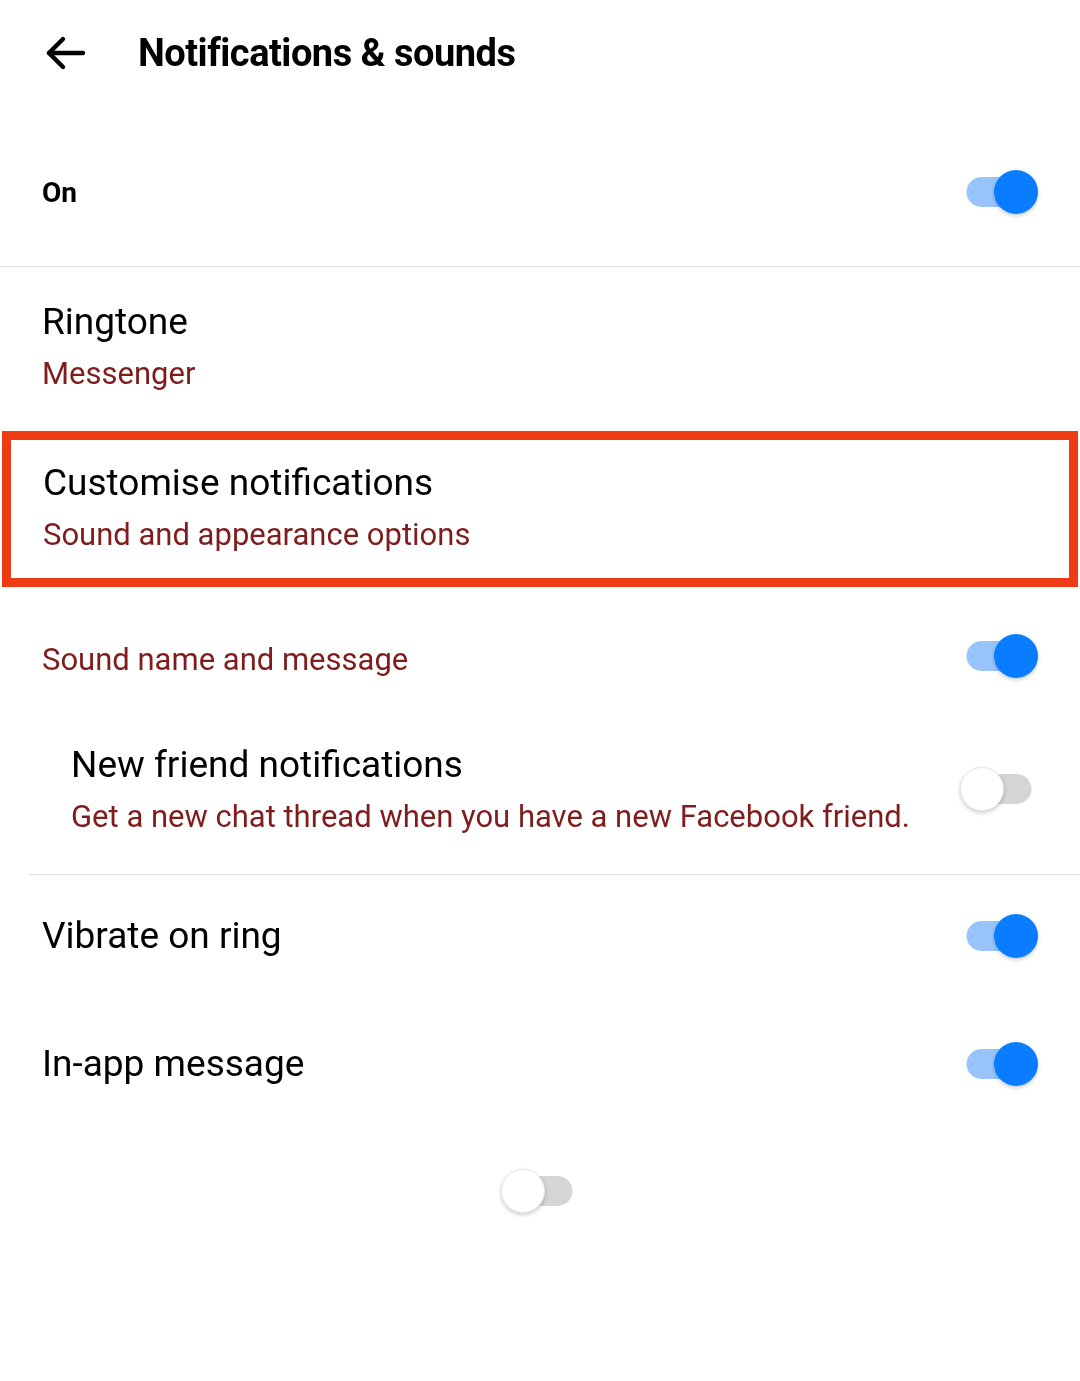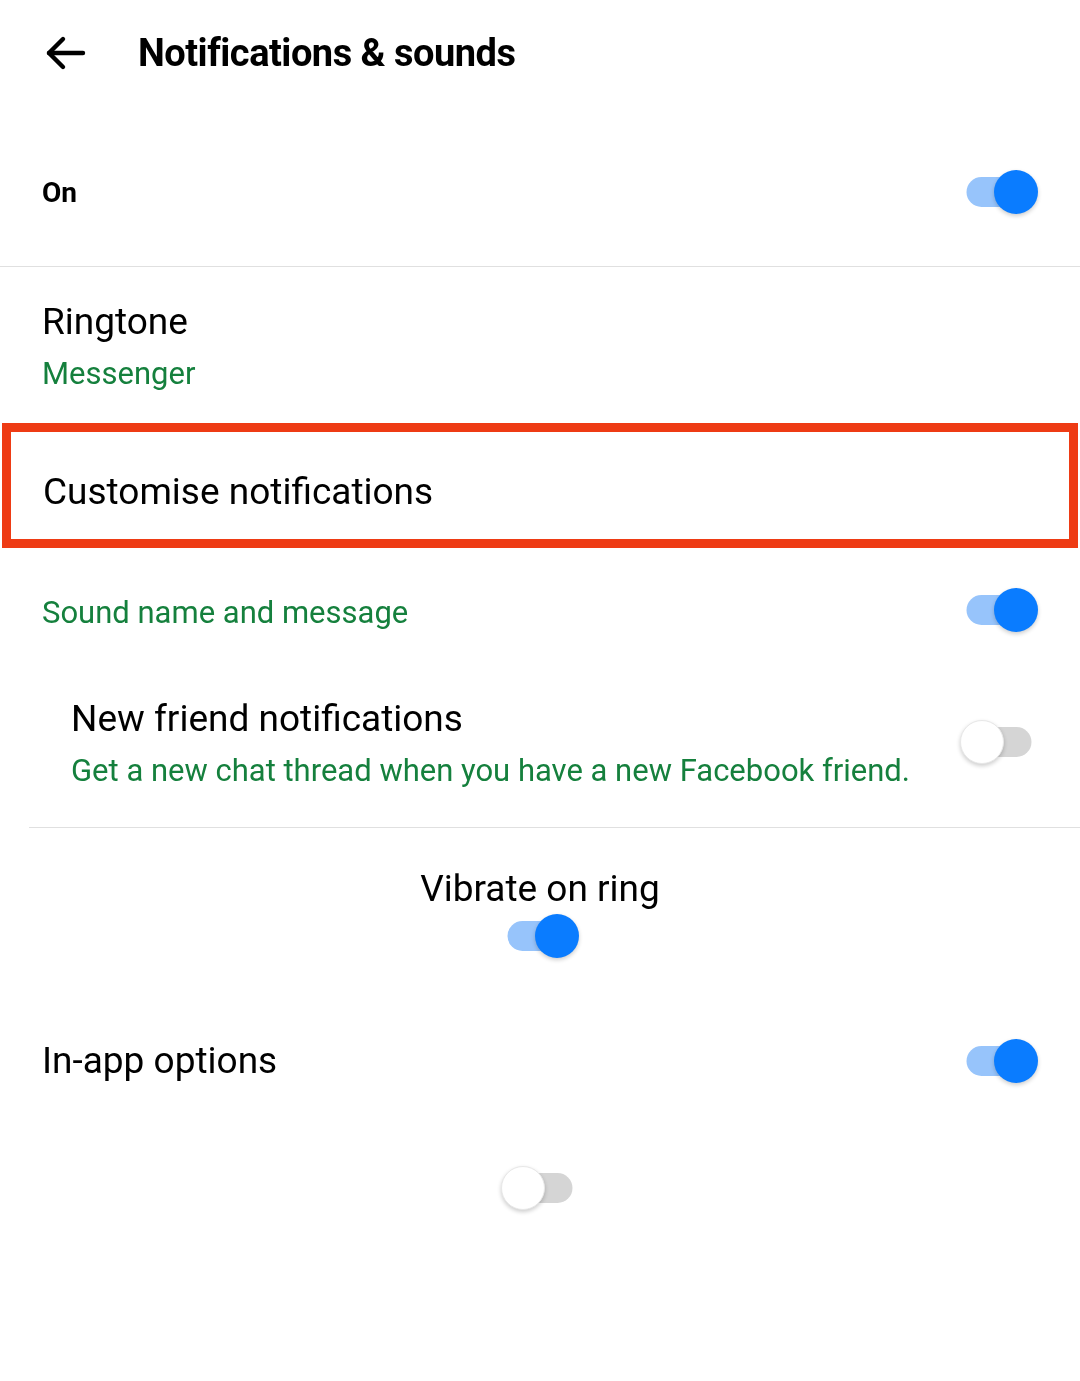--- a/index.html
+++ b/index.html
@@ -53,21 +53,21 @@
     
     .setting-label {
       font-size: 37px;
       color: #000;
       font-weight: 400;
       line-height: 1.35;
     }
     
     .setting-description {
       font-size: 31px;
-      color: #15803d;
+      color: #7f1d1d;
       font-weight: 400;
       margin-top: 6px;
       line-height: 1.35;
     }
     
     .master-toggle-section {
       padding: 52px 42px 52px 42px;
       display: flex;
       align-items: center;
       justify-content: space-between;
@@ -121,22 +121,22 @@
     }
     
     .toggle.off .toggle-thumb {
       background: #ffffff;
       left: 0;
       border: 1px solid #e8e8e8;
     }
     
     .highlighted-row {
       border: 9px solid #ee3b14;
-      margin: 0 2px;
-      padding: 35px 32px 22px 32px;
+      margin: 8px 2px;
+      padding: 18px 32px 22px 32px;
     }
     
     .divider {
       border-bottom: 1px solid #e0e0e0;
       margin-left: 29px;
     }
     
     .row-ringtone {
       padding-top: 30px;
       padding-bottom: 28px;
@@ -148,21 +148,20 @@
       padding-bottom: 30px;
     }
     
     .row-friend {
       padding-bottom: 36px;
     }
     
     .row-vibrate {
       padding-top: 36px;
       padding-bottom: 28px;
-      flex-direction: column;
     }
     
     .row-inapp {
       padding-top: 36px;
       padding-bottom: 28px;
     }
     
     .row-groups {
       padding-top: 38px;
       padding-bottom: 28px;
@@ -200,20 +199,21 @@
 <div class="setting-row row-ringtone">
   <div class="setting-text">
     <span class="setting-label">Ringtone</span>
     <span class="setting-description">Messenger</span>
   </div>
 </div>
 
 <div class="setting-row highlighted-row">
   <div class="setting-text">
     <span class="setting-label">Customise notifications</span>
+    <span class="setting-description">Sound and appearance options</span>
   </div>
 </div>
 
 <div class="spacer-small"></div>
 
 <div class="setting-row row-previews">
   <div class="setting-text">
     <span class="setting-description">Sound name and message</span>
   </div>
   <div class="toggle on">
@@ -240,21 +240,21 @@
   <div class="toggle on">
     <div class="toggle-track"></div>
     <div class="toggle-thumb"></div>
   </div>
 </div>
 
 <div class="spacer-medium"></div>
 
 <div class="setting-row row-inapp">
   <div class="setting-text">
-    <span class="setting-label">In-app options</span>
+    <span class="setting-label">In-app message</span>
   </div>
   <div class="toggle on">
     <div class="toggle-track"></div>
     <div class="toggle-thumb"></div>
   </div>
 </div>
 
 <div class="spacer-medium"></div>
 
 <div class="setting-row row-groups">

